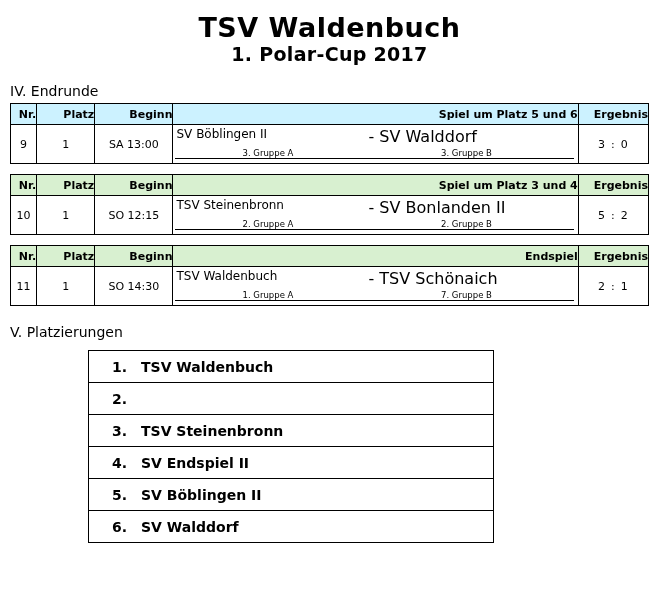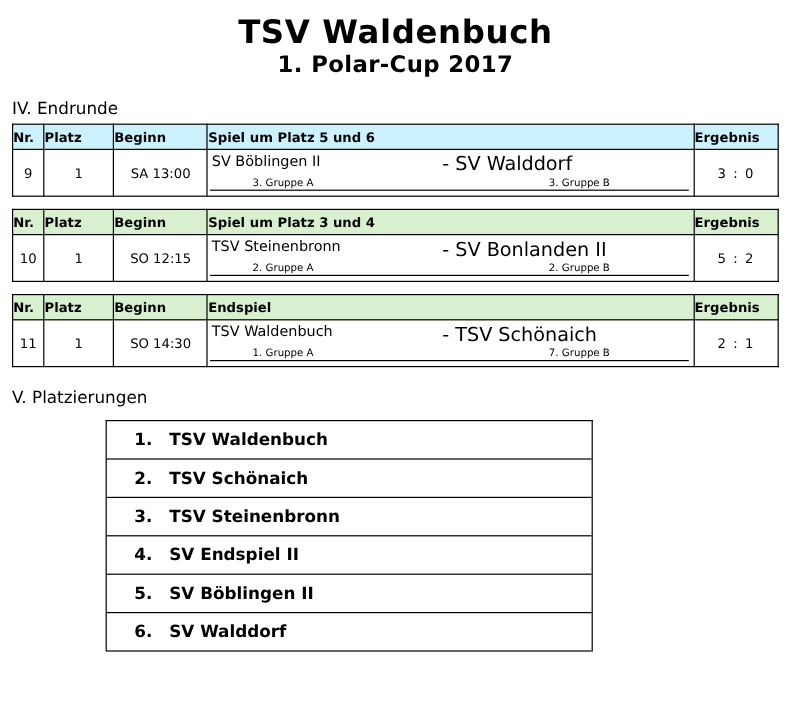--- a/index.html
+++ b/index.html
@@ -42,21 +42,21 @@
     table-layout: fixed;
     width: 639px;
   }
   table.match td, table.match th {
     border: 1px solid #000000;
     font-size: 11px;
     padding: 0;
   }
   .hdr {
     height: 20px;
-    text-align: left;
+    text-align: right;
     font-weight: bold;
     font-size: 11px;
   }
   .hdr-blue { background: #ccf2ff; }
   .hdr-green { background: #d8f0d0; }
   .c-nr { width: 26px; }
   .c-platz { width: 58px; }
   .c-beginn { width: 78px; }
   .c-spiel { width: 404px; }
   .c-erg { width: 70px; }
@@ -95,24 +95,23 @@
   .team-away {
     font-size: 16px;
   }
   .group-line {
     display: flex;
     font-size: 8.5px;
     padding-top: 2px;
   }
   .group-home {
     width: 195px;
-    text-align: left;
+    text-align: center;
     box-sizing: border-box;
     padding-right: 6px;
-    margin-left: 37px;
   }
   .group-away {
     width: 200px;
     text-align: center;
     box-sizing: border-box;
     padding-right: 4px;
   }
   .underline-box {
     border-bottom: 1px solid #000;
     margin: 0 4px 0 2px;
@@ -287,21 +286,20 @@
 
 <div class="section-label">V. Platzierungen</div>
 
 <div class="rank-wrap">
   <div class="rank-row">
     <span class="rank-pos">1.</span>
     <span class="rank-name">TSV Waldenbuch</span>
   </div>
   <div class="rank-row">
     <span class="rank-pos">2.</span>
-    <span class="rank-name">TSV Schönaich</span>
   </div>
   <div class="rank-row">
     <span class="rank-pos">3.</span>
     <span class="rank-name">TSV Steinenbronn</span>
   </div>
   <div class="rank-row">
     <span class="rank-pos">4.</span>
     <span class="rank-name">SV Endspiel II</span>
   </div>
   <div class="rank-row">

